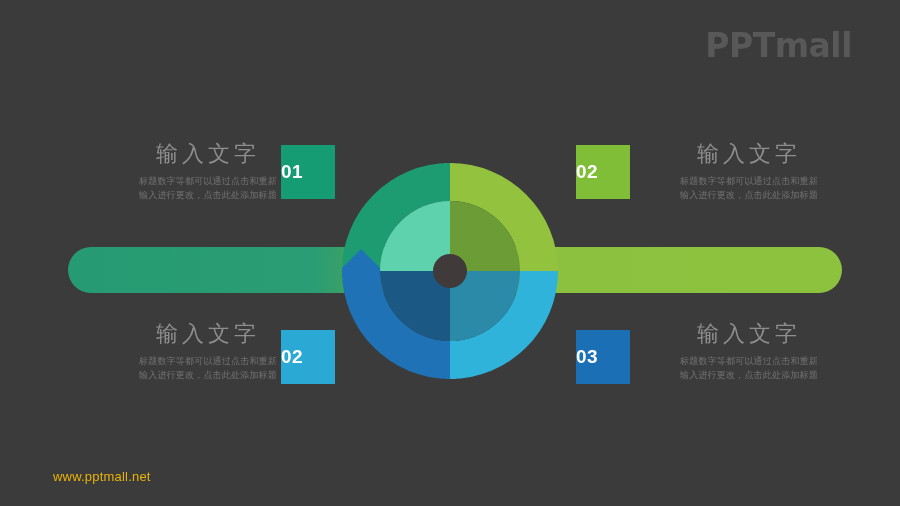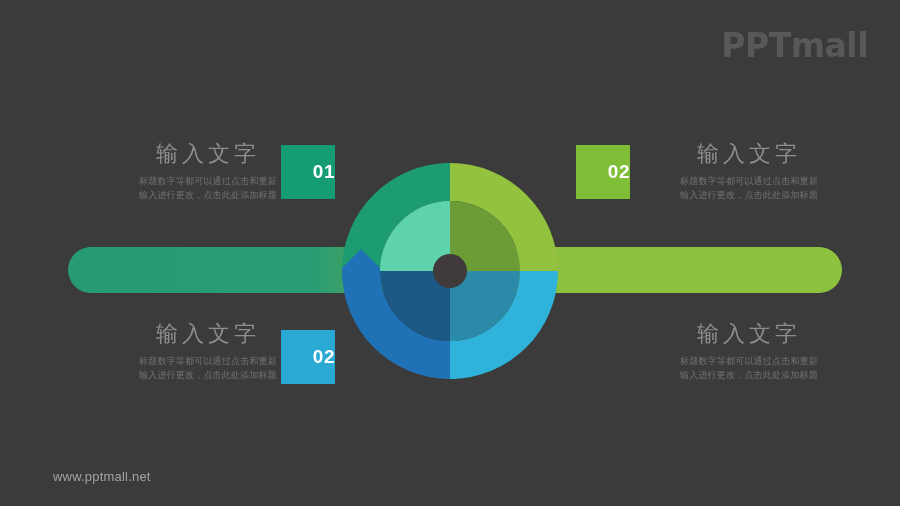--- a/index.html
+++ b/index.html
@@ -14,37 +14,37 @@
     position: relative;
     width: 900px;
     height: 506px;
     background: #3b3b3b;
     overflow: hidden;
   }
 
   
   #brand-logo {
     position: absolute;
-    right: 32px;
+    right: 48px;
     top: 26px;
     font-size: 33px;
     font-weight: bold;
     letter-spacing: -0.5px;
     color: #585858;
     font-family: "DejaVu Sans", sans-serif;
     user-select: none;
   }
 
   
   #footer-url {
     position: absolute;
     left: 53px;
     bottom: 22px;
     font-size: 13px;
-    color: #a3a3a3;
+    color: #eab308;
     letter-spacing: 0.2px;
   }
 
   
   .bar {
     position: absolute;
     left: 68px;
     top: 247px;
     width: 774px;
     height: 46px;
@@ -89,21 +89,21 @@
   .tb-top { top: 142px; }
   .tb-bottom { top: 322px; }
 
   
   .num-box {
     position: absolute;
     width: 54px;
     height: 54px;
     display: flex;
     align-items: center;
-    justify-content: flex-end;
+    justify-content: flex-start;
     color: #ffffff;
     font-size: 19px;
     font-weight: bold;
     letter-spacing: 0.5px;
   }
   #num-01 { left: 281px; top: 145px; background: #159c73; }
   #num-02-tr { left: 576px; top: 145px; background: #7fbe36; }
   #num-02-bl { left: 281px; top: 330px; background: #29a9d4; }
   #num-03 { left: 576px; top: 330px; background: #1a6fb5; }
 </style>
@@ -170,20 +170,23 @@
 
   <div class="num-box" id="num-01">
     <span>01</span>
   </div>
   <div class="num-box" id="num-02-tr">
     <span>02</span>
   </div>
   <div class="num-box" id="num-02-bl">
     <span>02</span>
   </div>
+  <div class="num-box" id="num-03">
+    <span>03</span>
+  </div>
 
   <div class="text-block tb-left tb-top">
     <div class="heading">输入文字</div>
     <div class="body-line">标题数字等都可以通过点击和重新</div>
     <div class="body-line">输入进行更改，点击此处添加标题</div>
   </div>
 
   <div class="text-block tb-right tb-top">
     <div class="heading">输入文字</div>
     <div class="body-line">标题数字等都可以通过点击和重新</div>

